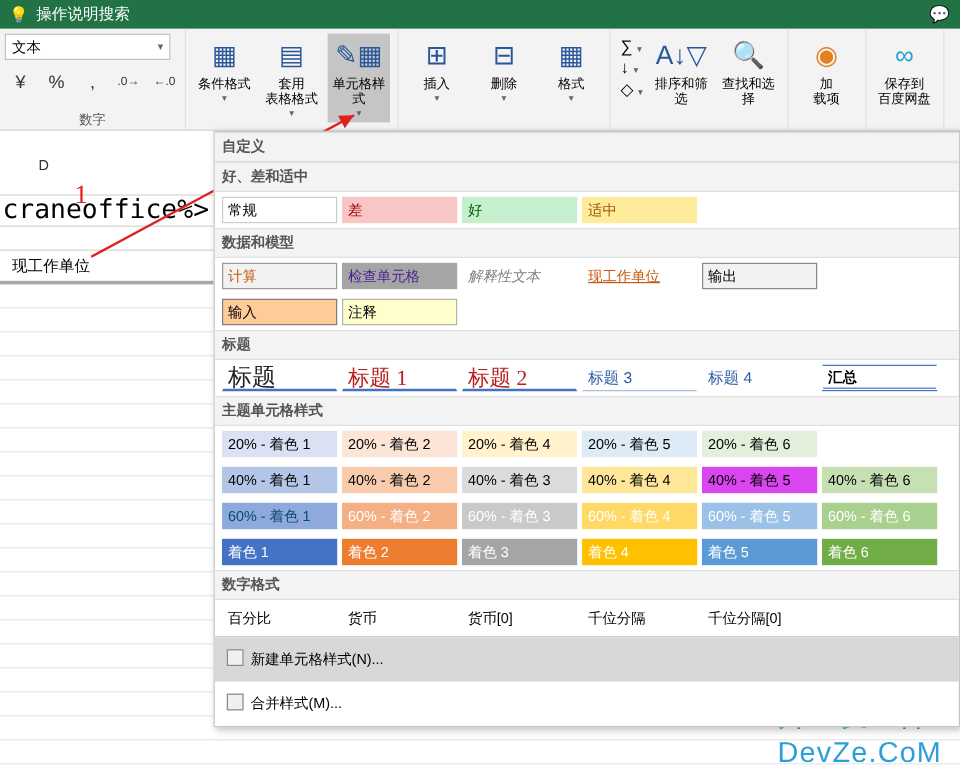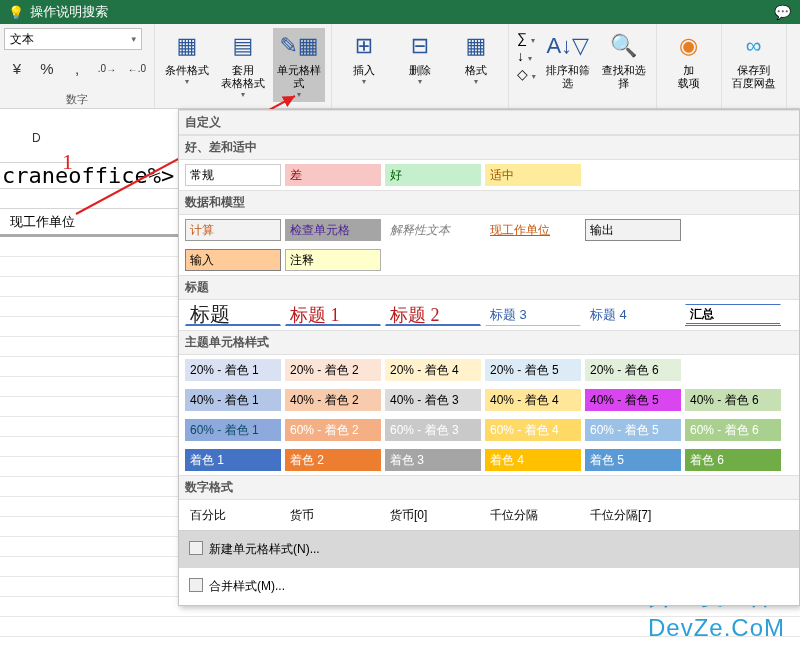--- a/index.html
+++ b/index.html
@@ -249,21 +249,21 @@
     <div class="style-swatch" style="background:#5b9bd5;color:#fff">着色 5</div>
     <div class="style-swatch" style="background:#70ad47;color:#fff">着色 6</div>
   </div>
 
   <div class="dd-section-hdr">数字格式</div>
   <div class="dd-row">
     <div class="style-swatch">百分比</div>
     <div class="style-swatch">货币</div>
     <div class="style-swatch">货币[0]</div>
     <div class="style-swatch">千位分隔</div>
-    <div class="style-swatch">千位分隔[7]</div>
+    <div class="style-swatch">千位分隔[0]</div>
   </div>
 
   <div class="dd-footer">
     <div class="dd-footer-item hl">
       <span class="mini-sq"></span>
       <span>新建单元格样式(N)...</span>
     </div>
     <div class="dd-footer-item">
       <span class="mini-sq"></span>
       <span>合并样式(M)...</span>

